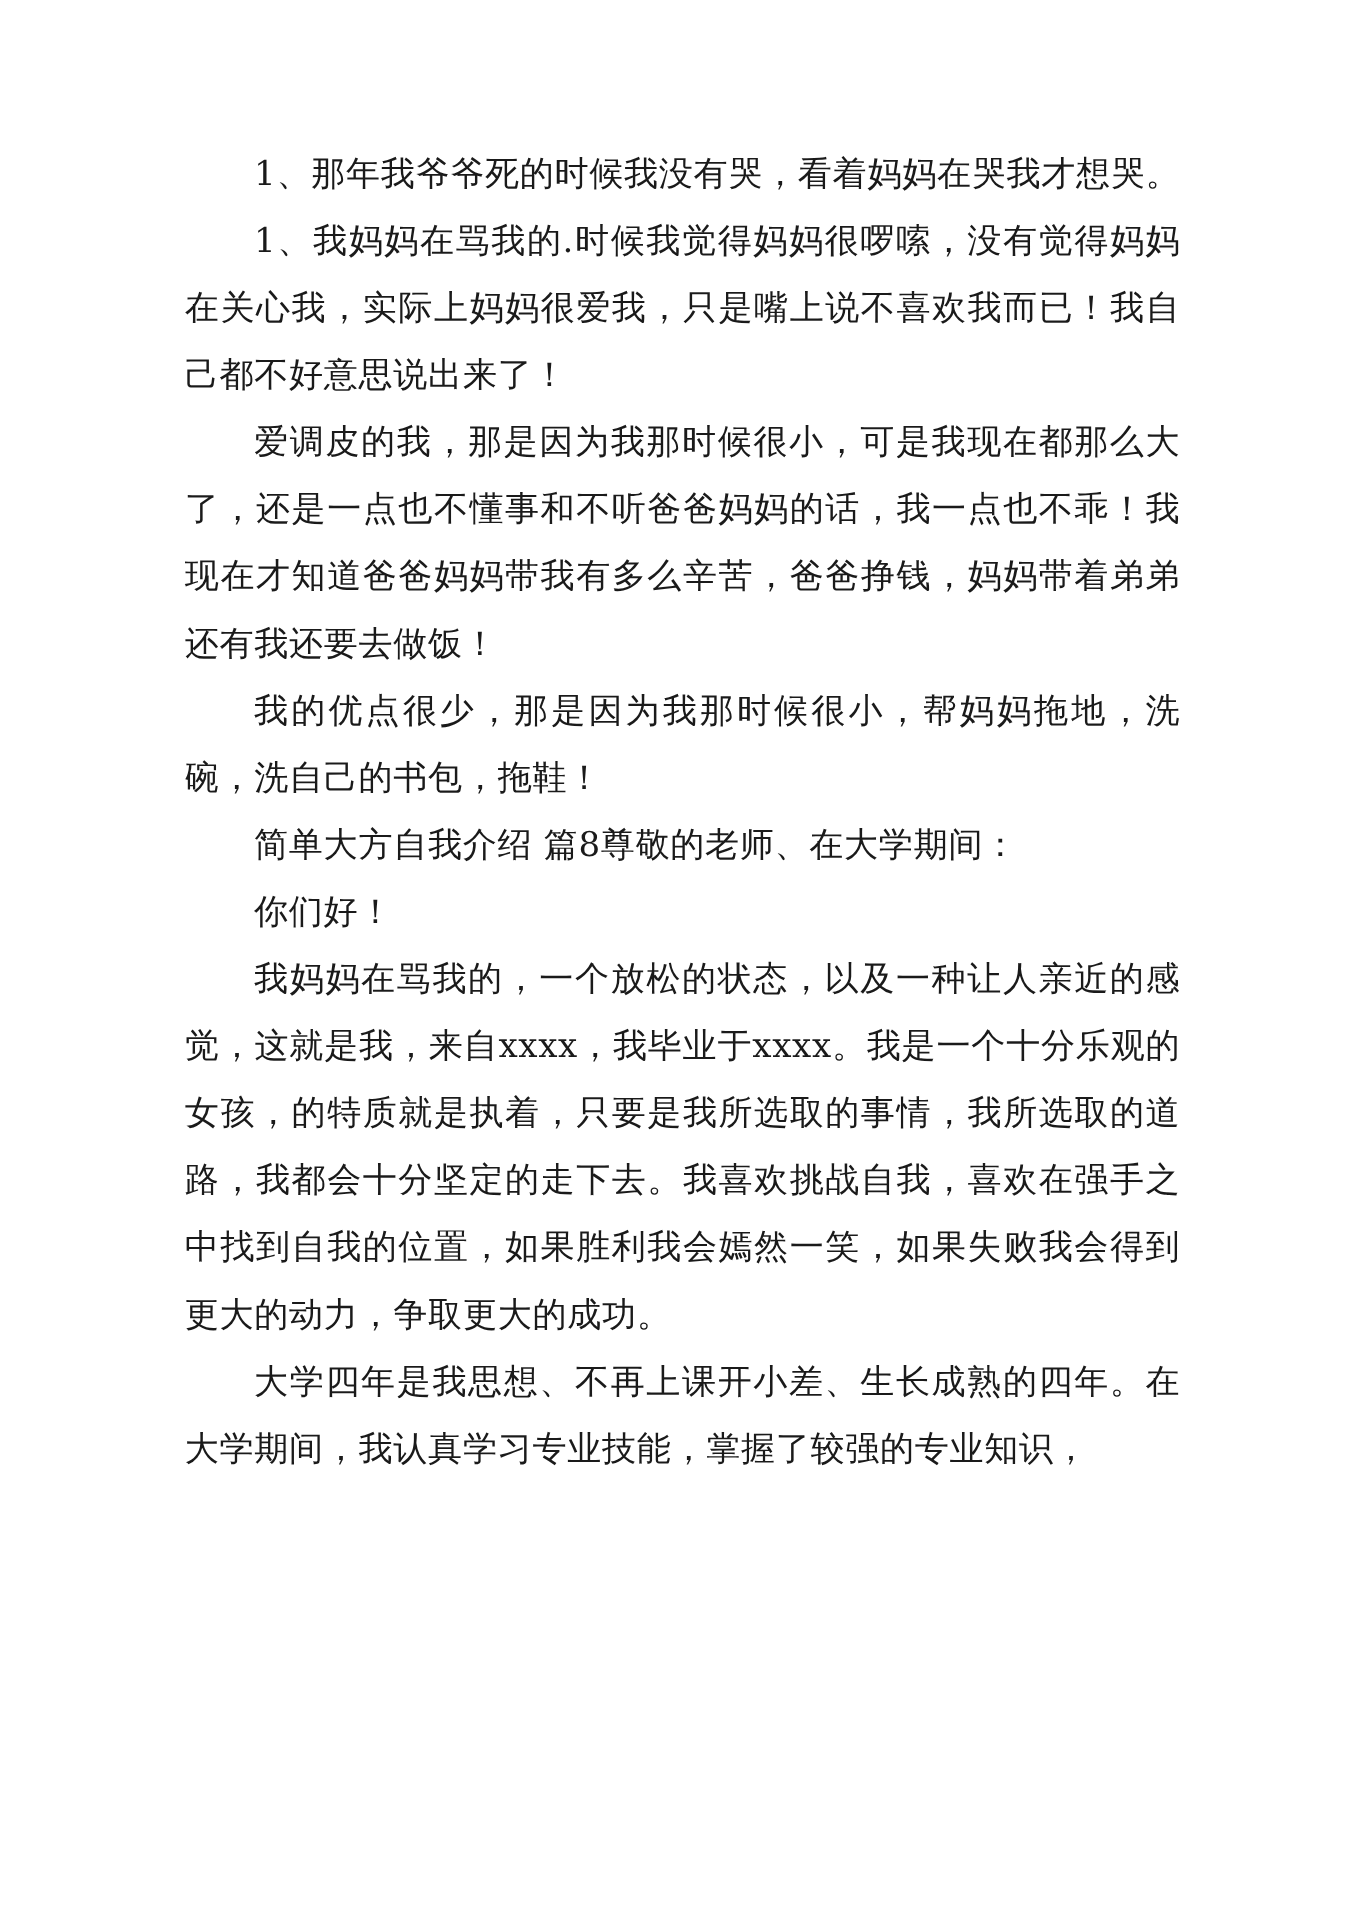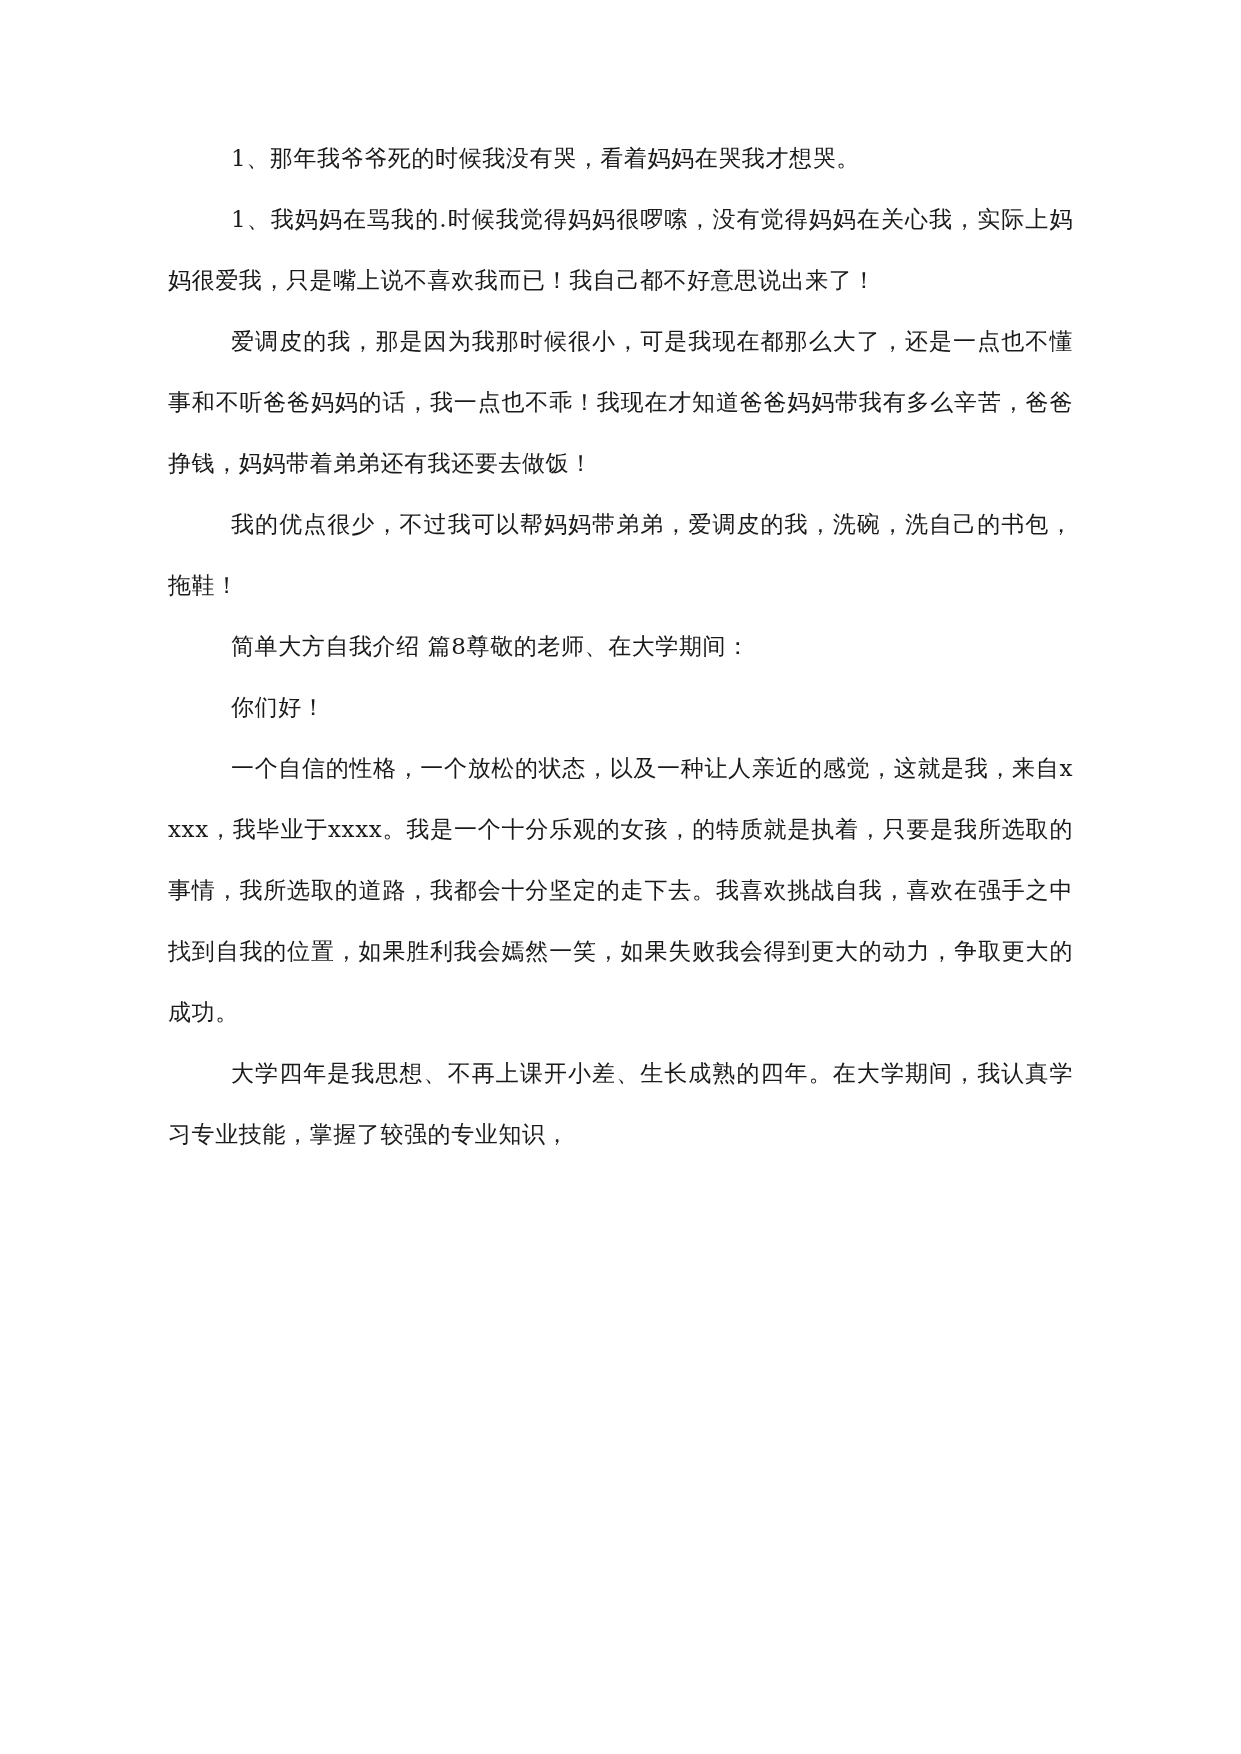--- a/index.html
+++ b/index.html
@@ -18,21 +18,21 @@
     box-sizing: border-box;
   }
   .content {
     position: absolute;
     left: 168px;
     top: 128px;
     width: 905px;
   }
   .para {
     font-family: "DejaVu Serif", "Liberation Serif", serif;
-    font-size: 23px;
+    font-size: 31px;
     line-height: 61px;
     color: #1a1a1a;
     text-align: justify;
     text-justify: inter-ideograph;
     margin: 0 0 0 0;
     letter-spacing: 0.6px;
     white-space: pre-wrap;
     word-break: break-all;
   }
   .para.indent {
@@ -40,19 +40,19 @@
   }
 </style>
 </head>
 <body>
 
 <div class="page">
   <div class="content">
     <p class="para indent">1、那年我爷爷死的时候我没有哭，看着妈妈在哭我才想哭。</p>
     <p class="para indent">1、我妈妈在骂我的.时候我觉得妈妈很啰嗦，没有觉得妈妈在关心我，实际上妈妈很爱我，只是嘴上说不喜欢我而已！我自己都不好意思说出来了！</p>
     <p class="para indent">爱调皮的我，那是因为我那时候很小，可是我现在都那么大了，还是一点也不懂事和不听爸爸妈妈的话，我一点也不乖！我现在才知道爸爸妈妈带我有多么辛苦，爸爸挣钱，妈妈带着弟弟还有我还要去做饭！</p>
-    <p class="para indent">我的优点很少，不过我可以帮妈妈带弟弟，爱调皮的我，洗碗，洗自己的书包，拖鞋！</p>
+    <p class="para indent">我的优点很少，那是因为我那时候很小，帮妈妈拖地，洗碗，洗自己的书包，拖鞋！</p>
     <p class="para indent">简单大方自我介绍 篇8尊敬的老师、在大学期间：</p>
     <p class="para indent">你们好！</p>
-    <p class="para indent">一个自信的性格，一个放松的状态，以及一种让人亲近的感觉，这就是我，来自xxxx，我毕业于xxxx。我是一个十分乐观的女孩，的特质就是执着，只要是我所选取的事情，我所选取的道路，我都会十分坚定的走下去。我喜欢挑战自我，喜欢在强手之中找到自我的位置，如果胜利我会嫣然一笑，如果失败我会得到更大的动力，争取更大的成功。</p>
+    <p class="para indent">我妈妈在骂我的，一个放松的状态，以及一种让人亲近的感觉，这就是我，来自xxxx，我毕业于xxxx。我是一个十分乐观的女孩，的特质就是执着，只要是我所选取的事情，我所选取的道路，我都会十分坚定的走下去。我喜欢挑战自我，喜欢在强手之中找到自我的位置，如果胜利我会嫣然一笑，如果失败我会得到更大的动力，争取更大的成功。</p>
     <p class="para indent">大学四年是我思想、不再上课开小差、生长成熟的四年。在大学期间，我认真学习专业技能，掌握了较强的专业知识，</p>
   </div>
 </div>
 
 </body></html>

